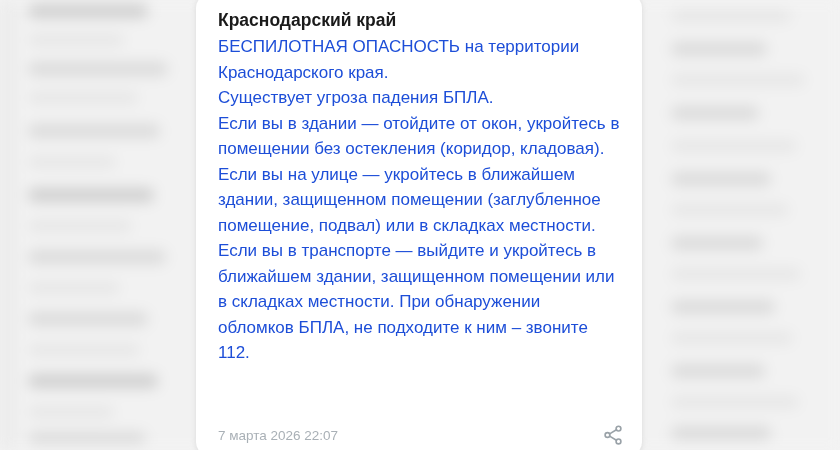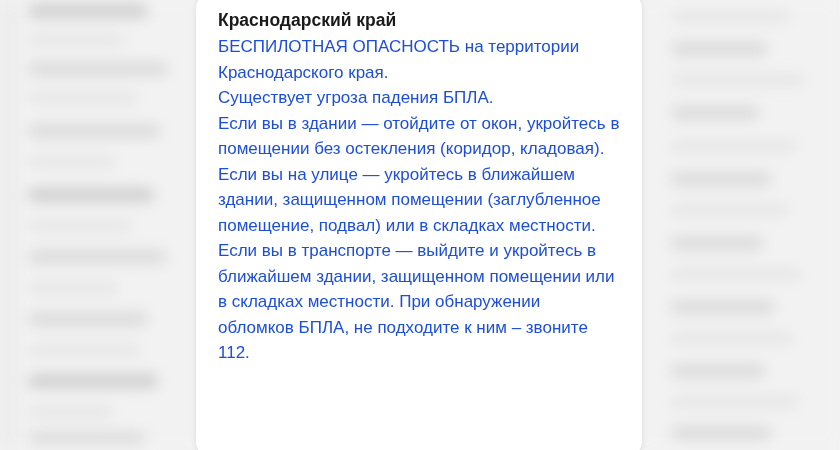--- a/index.html
+++ b/index.html
@@ -144,15 +144,27 @@
   </div>
 
   <div class="card">
     <div class="msg-title">Краснодарский край</div>
     <div class="msg-body">БЕСПИЛОТНАЯ ОПАСНОСТЬ на территории Краснодарского края.
 Существует угроза падения БПЛА.
 Если вы в здании — отойдите от окон, укройтесь в помещении без остекления (коридор, кладовая).
 Если вы на улице — укройтесь в ближайшем здании, защищенном помещении (заглубленное помещение, подвал) или в складках местности.
 Если вы в транспорте — выйдите и укройтесь в ближайшем здании, защищенном помещении или в складках местности. При обнаружении обломков БПЛА, не подходите к ним – звоните 112.</div>
 
+    <div class="msg-footer">
+      <span class="timestamp">7 марта 2026 22:07</span>
+      <span class="share-icon">
+        <svg viewBox="0 0 24 24" width="22" height="22" fill="none" stroke="#9aa2a8" stroke-width="1.8" stroke-linecap="round" stroke-linejoin="round">
+          <circle cx="18" cy="5" r="2.6"></circle>
+          <circle cx="6" cy="12" r="2.6"></circle>
+          <circle cx="18" cy="19" r="2.6"></circle>
+          <line x1="8.3" y1="10.8" x2="15.7" y2="6.3"></line>
+          <line x1="8.3" y1="13.2" x2="15.7" y2="17.7"></line>
+        </svg>
+      </span>
+    </div>
   </div>
 
 </div>
 
 </body></html>

